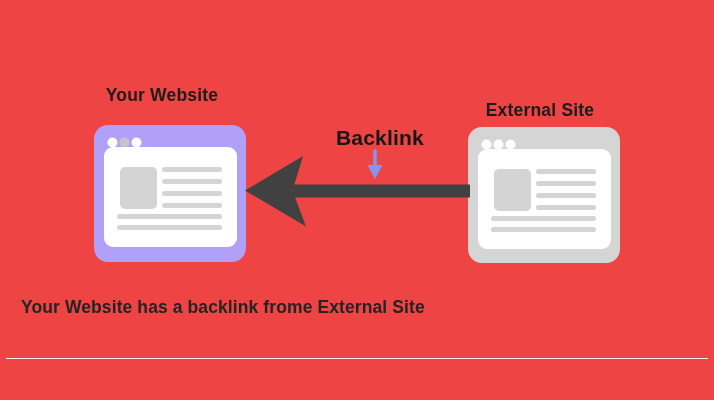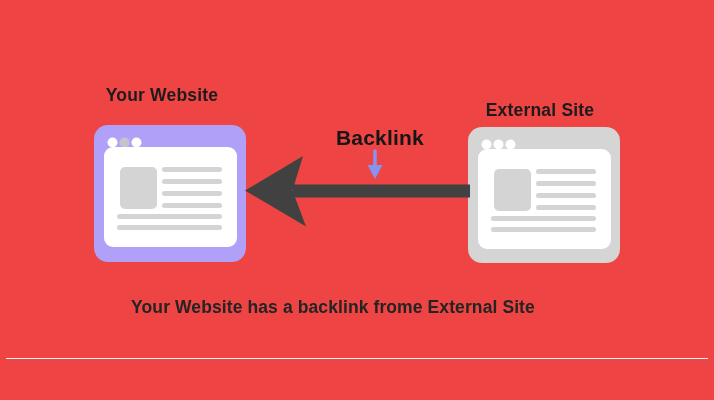--- a/index.html
+++ b/index.html
@@ -66,22 +66,22 @@
   .backlink-label {
     position: absolute;
     left: 320px; top: 126px; width: 120px;
     text-align: center;
     font-size: 21px; font-weight: 700;
     color: #161616;
     letter-spacing: 0.2px;
   }
   .caption {
     position: absolute;
-    left: 13px; top: 297px; width: 640px;
-    text-align: center;
+    left: 21px; top: 297px; width: 640px;
+    text-align: left;
     font-size: 17.5px; font-weight: 700;
     color: #242424;
     letter-spacing: 0.1px;
   }
   .artifact-line {
     position: absolute;
     left: 6px; top: 358px; width: 702px; height: 1px;
     background: #f4f4f4;
   }
 </style>

